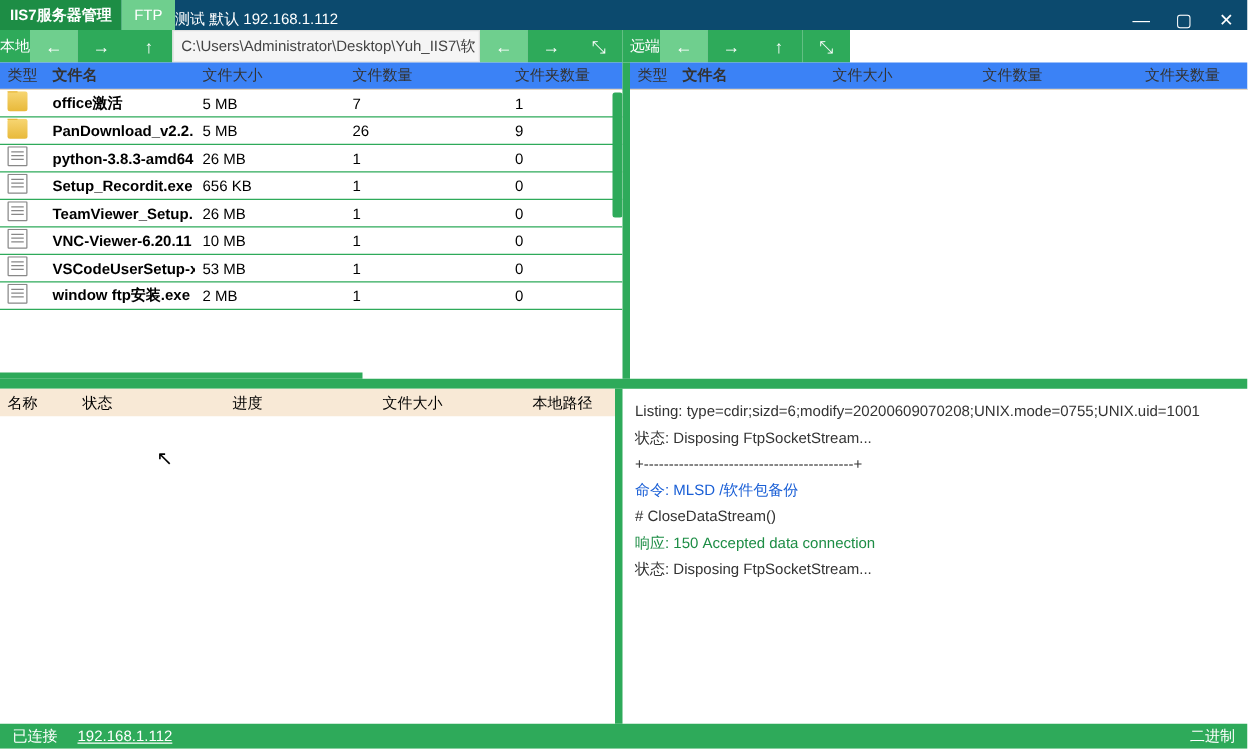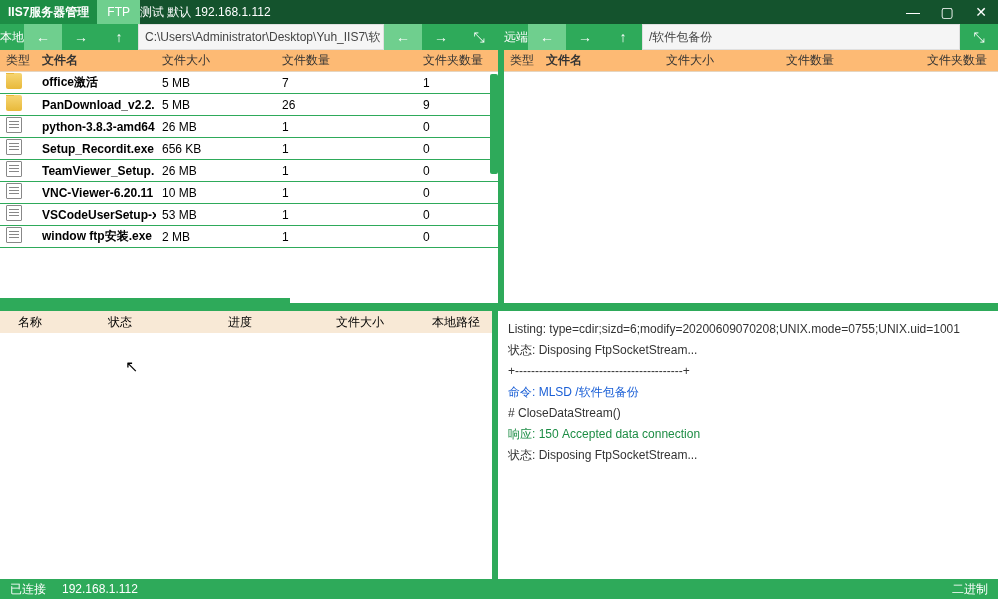--- a/index.html
+++ b/index.html
@@ -1,69 +1,69 @@
 <!DOCTYPE html>
 <html><head>
 <meta charset="utf-8">
 <style>
 * { box-sizing: border-box; margin: 0; padding: 0; font-family: "Microsoft YaHei", "SimSun", Arial, sans-serif; font-size: 12px; }
 body { width: 998px; height: 599px; overflow: hidden; background: #fff; display: flex; flex-direction: column; }
-.titlebar { height: 24px; background: #14532d; color: #fff; display: flex; align-items: center; }
+.titlebar { height: 24px; background: #0c4a6e; color: #fff; display: flex; align-items: flex-end; }
 .titlebar .brand { background: #1d8d45; height: 100%; padding: 0 8px; display: flex; align-items: center; font-weight: bold; }
 .titlebar .ftp { background: #6fcf8e; height: 100%; padding: 0 10px; display: flex; align-items: center; color: #fff; }
 .titlebar .conn { }
 .titlebar .winctrl { margin-left: auto; display: flex; }
 .titlebar .winctrl span { width: 34px; text-align: center; cursor: pointer; font-size: 14px; }
 .toolbar { height: 26px; display: flex; background: #fff; }
 .toolbar .localbar, .toolbar .remotebar { display: flex; align-items: stretch; }
 .toolbar .localbar { width: 498px; }
 .toolbar .remotebar { flex: 1; }
 .tbtn { background: #2eaa5a; color: #fff; display: flex; align-items: center; justify-content: center; cursor: pointer; }
 .tbtn.label { padding: 0 0; }
 .tbtn.arrow { width: 38px; font-size: 14px; }
 .tbtn.arrow.lt { background: #6fcf8e; }
 .pathbox { flex: 1; background: #f5f5f5; border: 1px solid #e0e0e0; display: flex; align-items: center; padding: 0 6px; color: #444; overflow: hidden; white-space: nowrap; }
 .vsplit { width: 6px; background: #2eaa5a; }
 .main { flex: 1; display: flex; min-height: 0; }
 .pane { display: flex; flex-direction: column; min-width: 0; }
 .pane.local { width: 498px; }
 .pane.remote { flex: 1; }
-.hdr { height: 22px; background: #fdba74; display: flex; align-items: center; color: #333; border-bottom: 1px solid #e5d5c0; }
+.hdr { height: 22px; background: #3b82f6; display: flex; align-items: center; color: #333; border-bottom: 1px solid #e5d5c0; }
 .hdr .col { padding: 0 6px; white-space: nowrap; overflow: hidden; }
 .col-type { width: 36px; }
 .col-name { width: 120px; font-weight: bold; }
 .col-size { width: 120px; }
 .col-count { width: 130px; }
-.col-folder { flex: 1; margin-left: 11px; }
+.col-folder { flex: 1; }
 .tbl { flex: 1; overflow: hidden; position: relative; }
 .row { height: 22px; display: flex; align-items: center; border-bottom: 1px solid #2eaa5a; }
 .row .cell { padding: 0 6px; white-space: nowrap; overflow: hidden; }
 .ico { width: 16px; height: 16px; display: inline-block; }
 .ico.folder { background: linear-gradient(#f7d673,#e8b93a); border-radius: 2px; position: relative; }
 .ico.folder::before { content:""; position:absolute; top:-3px; left:0; width:8px; height:4px; background:#e8b93a; border-radius:2px 2px 0 0; }
 .ico.file { background:#fff; border:1px solid #888; border-radius:1px; position:relative; }
 .ico.file::before { content:""; position:absolute; top:3px; left:2px; right:2px; height:1px; background:#888; box-shadow:0 3px 0 #888, 0 6px 0 #888; }
 .scrollthumb { position:absolute; right:0; top:2px; width:8px; height:100px; background:#2eaa5a; border-radius:2px; }
 .hsplit { height: 8px; background: #2eaa5a; position: relative; }
 .progress { position:absolute; top:-5px; left:0; width:290px; height:5px; background:#2eaa5a; }
 .bottom { display: flex; height: 268px; }
 .bottom .queue { width: 498px; display: flex; flex-direction: column; border-right: 6px solid #2eaa5a; position: relative; }
-.qhdr { height: 22px; background: #f8e9d6; display: flex; align-items: center; text-align: center; }
+.qhdr { height: 22px; background: #f8e9d6; display: flex; align-items: center; }
 .qhdr .col { padding: 0 6px; }
 .qc-name { width: 60px; }
 .qc-state { width: 120px; }
 .qc-prog { width: 120px; }
 .qc-size { width: 120px; }
 .qc-path { flex: 1; }
 .cursor { position:absolute; left:125px; top:46px; font-size:16px; color:#000; pointer-events:none; }
 .logs { flex: 1; padding: 8px 10px; overflow: hidden; color: #333; line-height: 1.75; white-space: nowrap; }
 .logs .blue { color: #1a5fd6; }
 .logs .green { color: #1d8d45; }
 .statusbar { height: 20px; background: #2eaa5a; color: #fff; display: flex; align-items: center; padding: 0 10px; }
-.statusbar .ip { margin-left: 16px; }
+.statusbar .ip { margin-left: 16px; text-decoration: underline; }
 .statusbar .mode { margin-left: auto; }
 </style>
 </head>
 <body>
 
 <div class="titlebar">
   <div class="brand">IIS7服务器管理</div>
   <div class="ftp">FTP</div>
   <div class="conn">测试  默认  192.168.1.112</div>
   <div class="winctrl">
@@ -83,21 +83,20 @@
     <div class="tbtn arrow lt">←</div>
     <div class="tbtn arrow">→</div>
     <div class="tbtn arrow">⤡</div>
   </div>
   <div class="vsplit"></div>
   <div class="remotebar">
     <div class="tbtn label">远端</div>
     <div class="tbtn arrow lt">←</div>
     <div class="tbtn arrow">→</div>
     <div class="tbtn arrow">↑</div>
-    <div class="pathbox">/软件包备份</div>
     <div class="tbtn arrow">⤡</div>
   </div>
 </div>
 
 <div class="main">
   <div class="pane local">
     <div class="hdr">
       <div class="col col-type">类型</div>
       <div class="col col-name">文件名</div>
       <div class="col col-size">文件大小</div>

